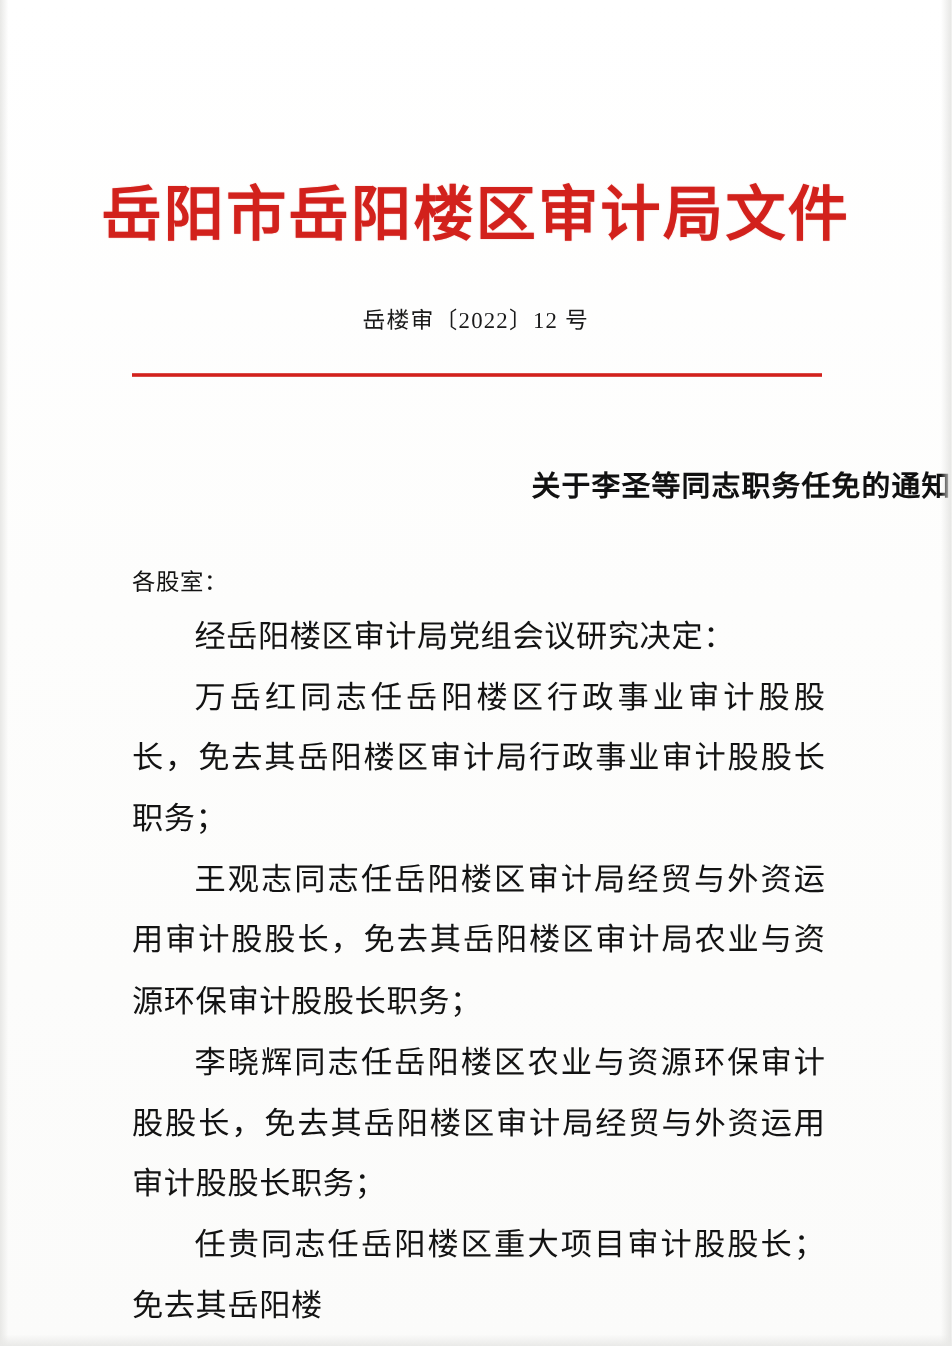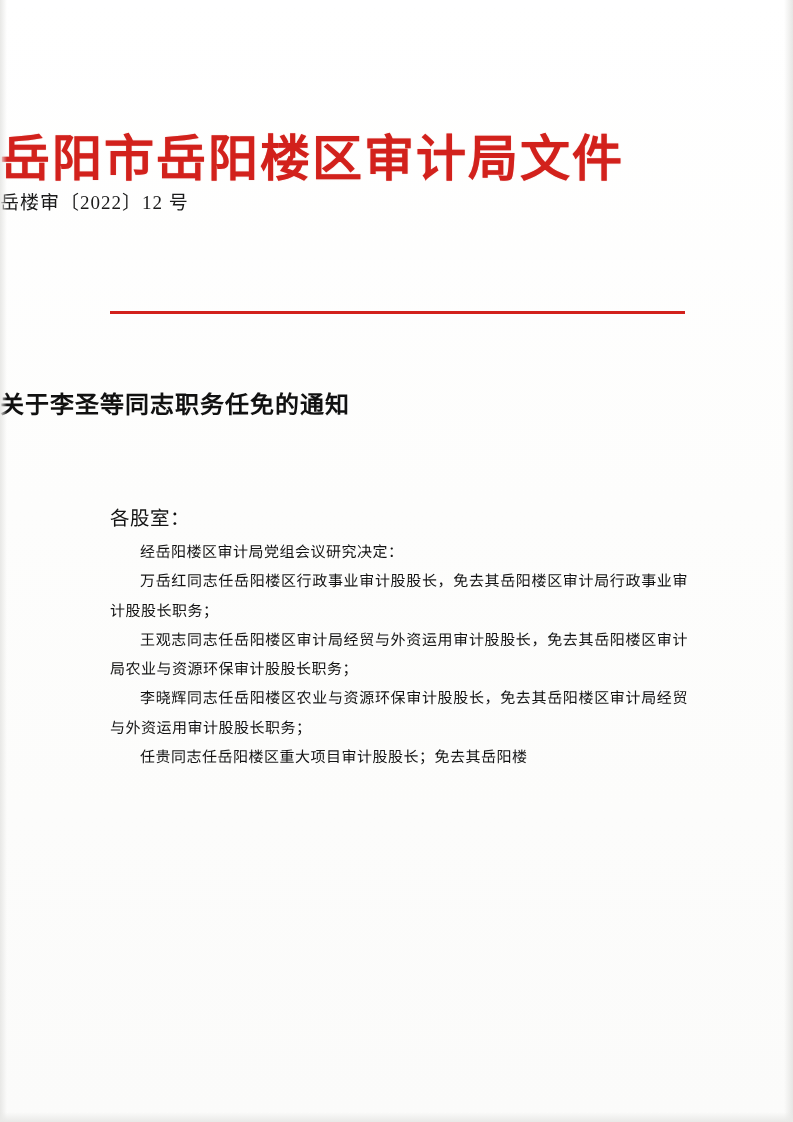--- a/index.html
+++ b/index.html
@@ -26,75 +26,75 @@
   }
   
   .paper-tint {
     position: absolute;
     inset: 0;
     background: linear-gradient(180deg, #ffffff 0%, #fdfdfc 45%, #fbfbfa 100%);
     pointer-events: none;
   }
   .doc-header {
     position: absolute;
-    top: 132px;
+    top: 152px;
     left: 0;
     width: 100%;
-    text-align: left;
+    text-align: center;
   }
   .doc-title-red {
     font-family: "Liberation Serif", "DejaVu Serif", serif;
     font-weight: 700;
     font-size: 50px;
     letter-spacing: 2px;
     color: #d2211c;
     line-height: 1.1;
     white-space: nowrap;
     text-shadow: 0 0 1px rgba(210,33,28,0.45);
   }
   .doc-number {
+    margin-top: 44px;
     font-size: 19px;
     letter-spacing: 1px;
     color: #1a1a1a;
     font-family: "Liberation Serif", "DejaVu Serif", serif;
   }
   .red-rule {
     position: absolute;
     top: 311px;
     left: 110px;
     width: 575px;
     height: 2.5px;
     background: #d2211c;
   }
   .subject {
     position: absolute;
     top: 385px;
     left: 0;
     width: 100%;
-    text-align: left;
+    text-align: right;
     font-size: 24px;
     font-weight: 700;
     letter-spacing: 1px;
     color: #111;
   }
   .body-block {
     position: absolute;
     top: 468px;
     left: 110px;
     width: 578px;
   }
   .salutation {
     font-size: 19.5px;
     line-height: 1.95;
     letter-spacing: 0.5px;
     color: #131313;
-    margin-top: 32px;
   }
   .para {
-    font-size: 15px;
+    font-size: 26px;
     line-height: 1.95;
     letter-spacing: 0.5px;
     color: #131313;
     text-indent: 2em;
     text-align: justify;
     margin: 0;
   }
   .scan-edge-left {
     position: absolute;
     top: 0; left: 0;

